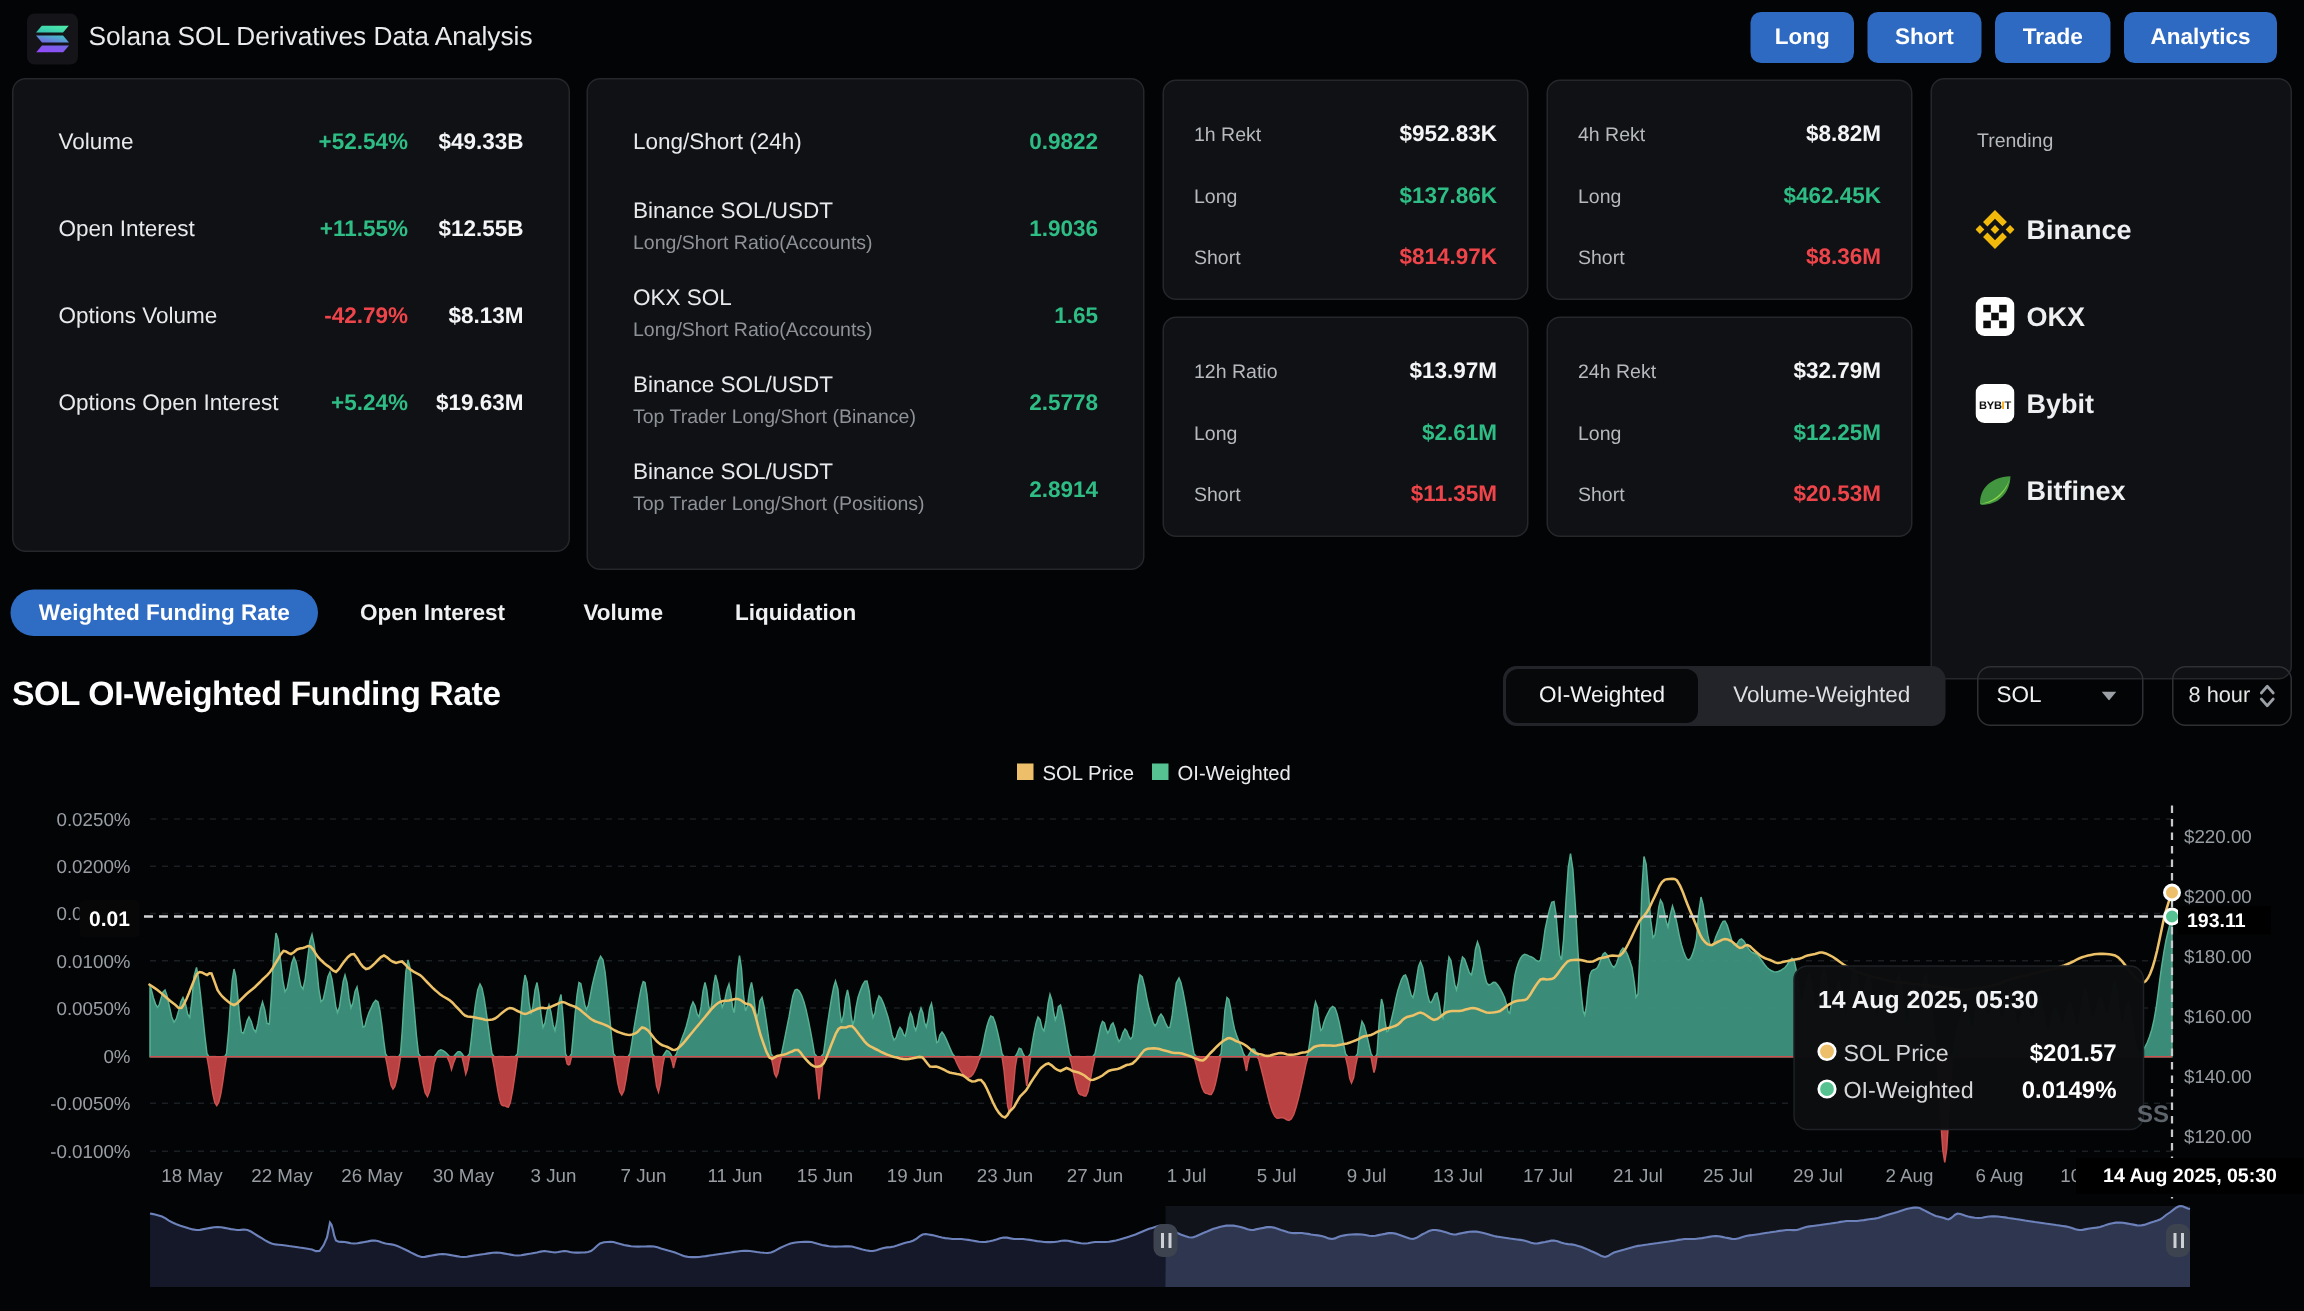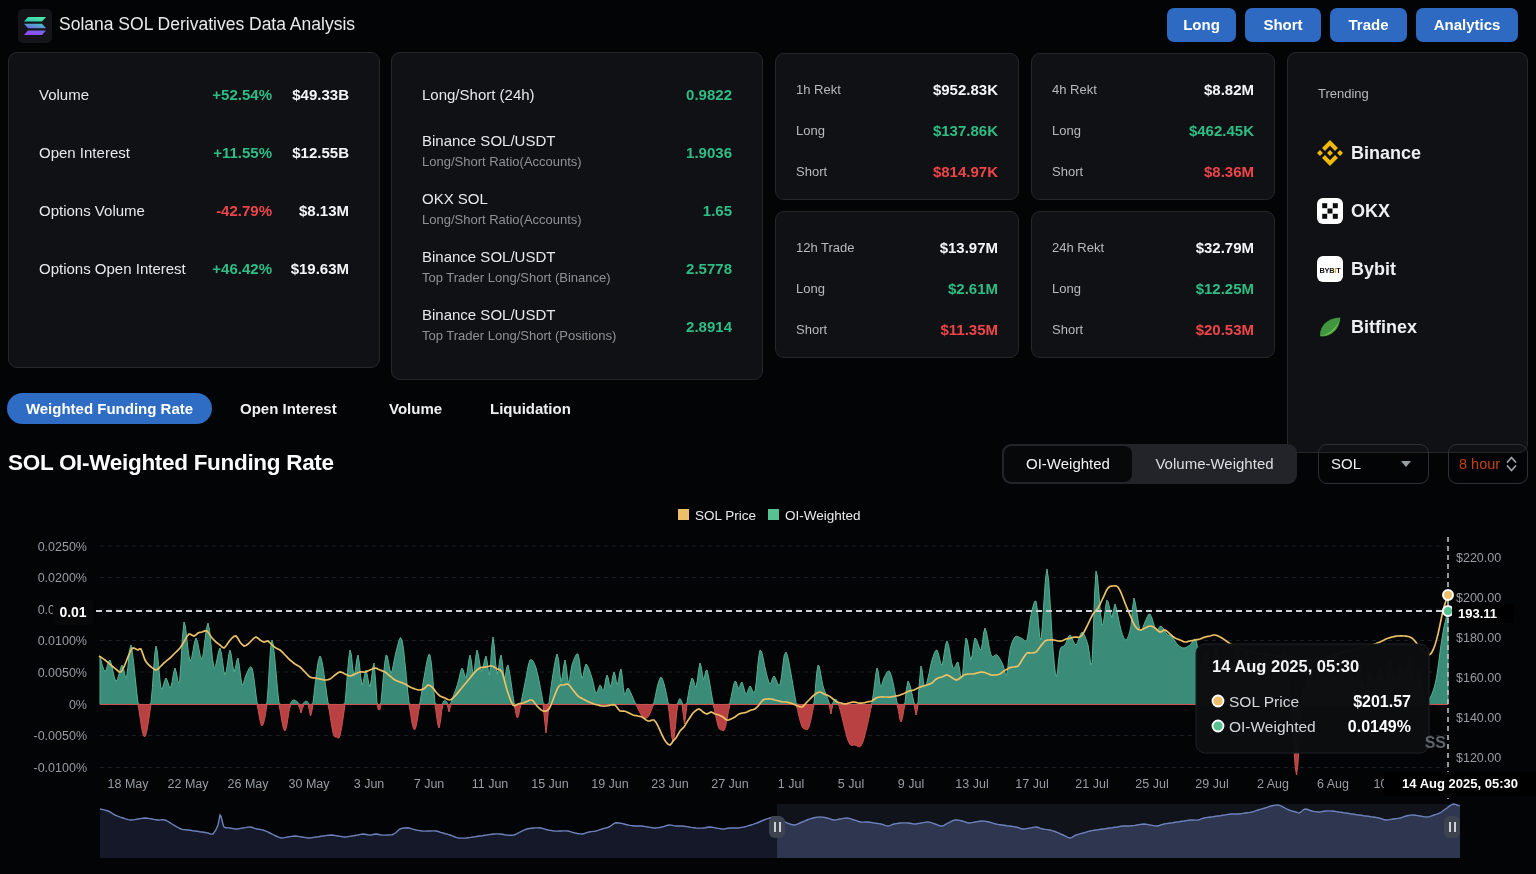--- a/index.html
+++ b/index.html
@@ -45,21 +45,21 @@
     <div class="lab" style="top:33px;left:30px">Volume</div>
 <div class="v" style="top:33px;right:107px;color:#2ebd85">+52.54%</div>
 <div class="v" style="top:33px;right:30px">$49.33B</div>
     <div class="lab" style="top:91px;left:30px">Open Interest</div>
 <div class="v" style="top:91px;right:107px;color:#2ebd85">+11.55%</div>
 <div class="v" style="top:91px;right:30px">$12.55B</div>
     <div class="lab" style="top:149px;left:30px">Options Volume</div>
 <div class="v" style="top:149px;right:107px;color:#ef454a">-42.79%</div>
 <div class="v" style="top:149px;right:30px">$8.13M</div>
     <div class="lab" style="top:207px;left:30px">Options Open Interest</div>
-<div class="v" style="top:207px;right:107px;color:#2ebd85">+46.42%</div>
+<div class="v" style="top:207px;right:107px;color:#2ebd85">+5.24%</div>
 <div class="v" style="top:207px;right:30px">$19.63M</div>
   </div>
 <div class="panel" style="left:391px;top:52px;width:372px;height:328px">
     <div class="lab" style="top:33px;left:30px">Long/Short (24h)</div>
     <div class="v" style="top:33px;right:30px;color:#2ebd85">0.9822</div>
     <div class="lab" style="top:79px;left:30px">Binance SOL/USDT</div>
     <div class="sub" style="top:101px;left:30px">Long/Short Ratio(Accounts)</div>
     <div class="v" style="top:91px;right:30px;color:#2ebd85">1.9036</div>
     <div class="lab" style="top:137px;left:30px">OKX SOL</div>
     <div class="sub" style="top:159px;left:30px">Long/Short Ratio(Accounts)</div>
@@ -73,21 +73,21 @@
   </div>
 <div class="panel" style="left:775px;top:53px;width:244px;height:147px">
     <div class="glab" style="top:27px;left:20px">1h Rekt</div>
     <div class="v" style="top:27px;right:20px">$952.83K</div>
     <div class="glab" style="top:68px;left:20px">Long</div>
     <div class="v" style="top:68px;right:20px;color:#2ebd85">$137.86K</div>
     <div class="glab" style="top:109px;left:20px">Short</div>
     <div class="v" style="top:109px;right:20px;color:#ef454a">$814.97K</div>
   </div>
 <div class="panel" style="left:775px;top:211px;width:244px;height:147px">
-    <div class="glab" style="top:27px;left:20px">12h Trade</div>
+    <div class="glab" style="top:27px;left:20px">12h Ratio</div>
     <div class="v" style="top:27px;right:20px">$13.97M</div>
     <div class="glab" style="top:68px;left:20px">Long</div>
     <div class="v" style="top:68px;right:20px;color:#2ebd85">$2.61M</div>
     <div class="glab" style="top:109px;left:20px">Short</div>
     <div class="v" style="top:109px;right:20px;color:#ef454a">$11.35M</div>
   </div>
 <div class="panel" style="left:1031px;top:53px;width:244px;height:147px">
     <div class="glab" style="top:27px;left:20px">4h Rekt</div>
     <div class="v" style="top:27px;right:20px">$8.82M</div>
     <div class="glab" style="top:68px;left:20px">Long</div>
@@ -148,21 +148,21 @@
 <div class="abs" style="left:1004px;top:444px;width:128px;height:40px;text-align:center;line-height:40px;font-size:15px;color:#f2f3f4">OI-Weighted</div>
 <div class="abs" style="left:1132px;top:444px;width:165px;height:40px;text-align:center;line-height:40px;font-size:15px;color:#dcdee0">Volume-Weighted</div>
 <div class="abs" style="left:1318px;top:444px;width:111px;height:40px;border:1px solid #2e3034;border-radius:9px"></div>
 <div class="abs" style="left:1331px;top:444px;line-height:40px;font-size:15px;color:#eef0f1">SOL</div>
 <div class="abs" style="left:1401px;top:461px">
     <svg style="display:block" width="10" height="6" viewBox="0 0 10 6">
       <path d="M0 0 L10 0 L5 6 Z" fill="#9ba0a6"></path>
     </svg>
   </div>
 <div class="abs" style="left:1448px;top:444px;width:80px;height:40px;border:1px solid #2e3034;border-radius:9px"></div>
-<div class="abs" style="left:1459px;top:444px;line-height:40px;font-size:14.5px;color:#c2410c">8 hour</div>
+<div class="abs" style="left:1459px;top:444px;line-height:40px;font-size:14.5px;color:#e5e5e5">8 hour</div>
 <div class="abs" style="left:1506px;top:456px;">
     <svg style="display:block" width="11" height="16" viewBox="0 0 11 16">
       <path d="M1.5 6 L5.5 1.5 L9.5 6" fill="none" stroke="#9ba0a6" stroke-width="1.8" stroke-linecap="round" stroke-linejoin="round"></path>
       <path d="M1.5 10 L5.5 14.5 L9.5 10" fill="none" stroke="#9ba0a6" stroke-width="1.8" stroke-linecap="round" stroke-linejoin="round"></path>
     </svg>
   </div>
 
 <div class="abs" style="left:0;top:500px"><svg id="chart" width="1536" height="374" viewBox="0 500 1536 374">
 <style>
 .ax{font:12.5px "Liberation Sans",sans-serif;fill:#989da3;}

